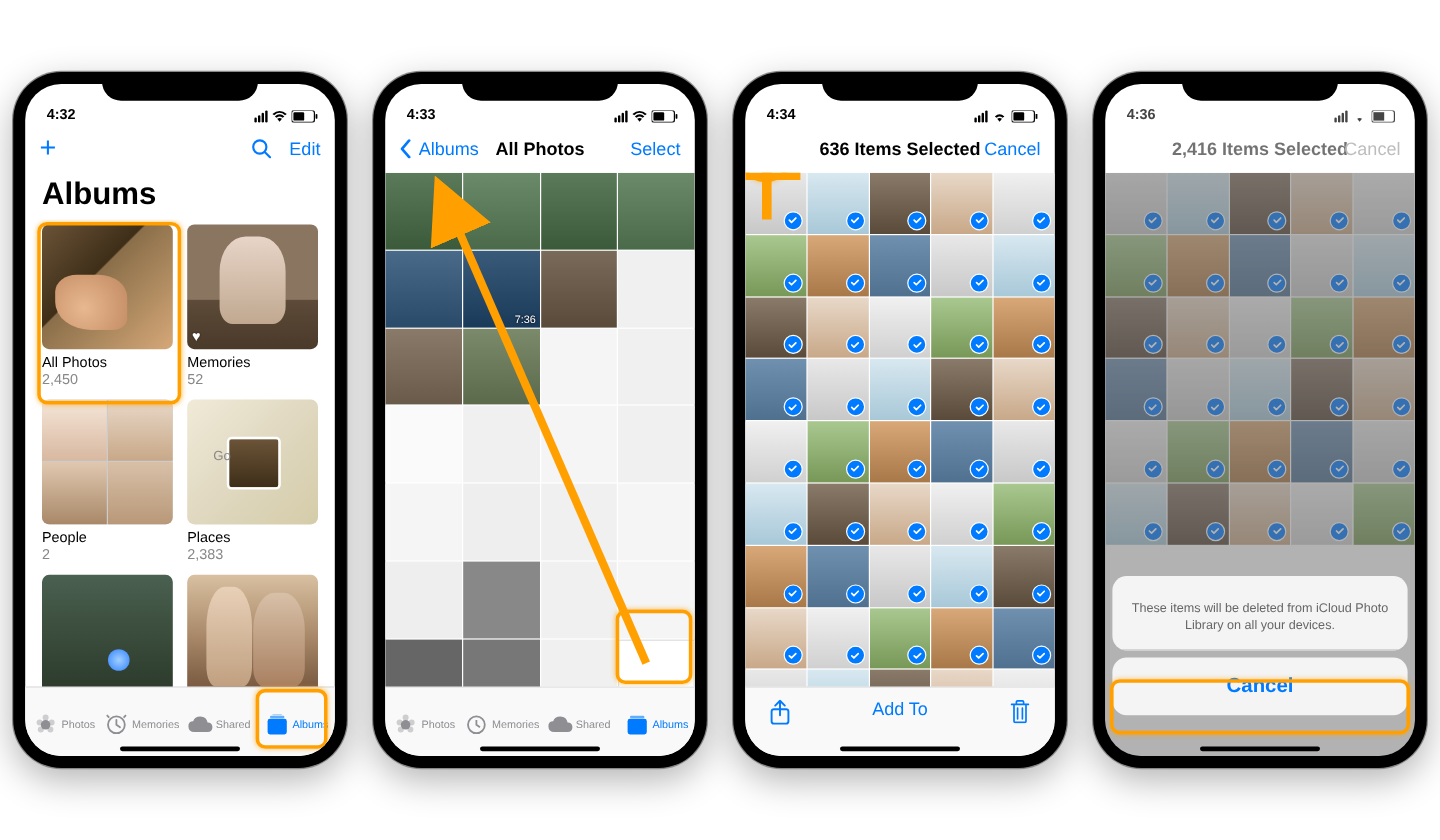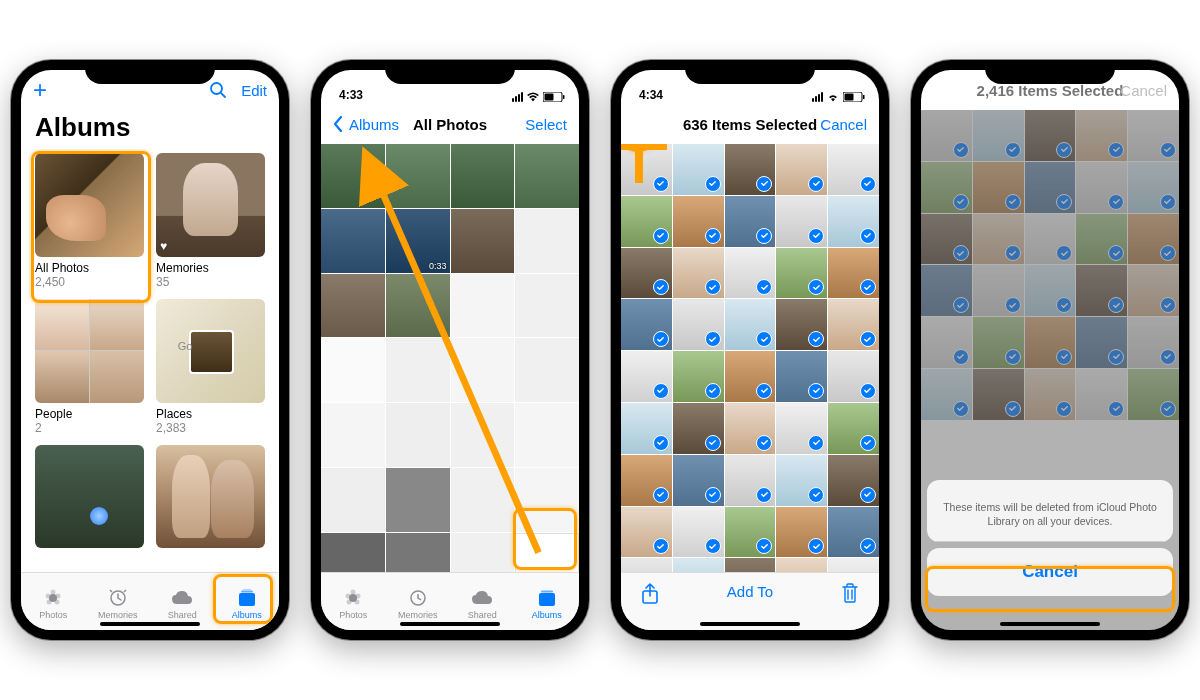--- a/index.html
+++ b/index.html
@@ -71,21 +71,21 @@
   .content { flex: 1; overflow: hidden; position: relative; }
   .tab-bar {
     height: 58px;
     border-top: 1px solid #ddd;
     display: flex;
     background: #f9f9f9;
   }
   .tab {
     flex: 1;
     display: flex;
-    flex-direction: column;
+    flex-direction: row;
     align-items: center;
     justify-content: center;
     font-size: 9px;
     color: #8e8e93;
     gap: 2px;
     padding-top: 4px;
   }
   .tab.active { color: #007aff; }
   .tab-icon { width: 22px; height: 20px; display:flex; align-items:center; justify-content:center; }
   .home-indicator {
@@ -170,20 +170,39 @@
   .signal-icon span { width:2px; background:#000; border-radius:1px; }
   .heart-fav { position:absolute; bottom:4px; left:4px; color:#fff; font-size:12px; filter: drop-shadow(0 0 1px rgba(0,0,0,0.5)); }
   .vid-dur { position:absolute; bottom:2px; right:3px; color:#fff; font-size:9px; text-shadow:0 0 2px #000;}
 </style>
 </head>
 <body>
 
 <div class="phone">
   <div class="notch"></div>
   <div class="screen">
+    <div class="status-bar">
+      <span>4:32</span>
+      <span class="status-right">
+        <span class="signal-icon">
+          <span style="height:4px"></span>
+            <span style="height:6px"></span>
+            <span style="height:8px"></span>
+            <span style="height:10px"></span>
+        </span>
+        <svg width="14" height="10" viewBox="0 0 14 10">
+            <path d="M7 9.5 L5 7 Q7 5.5 9 7 Z M3 5 Q7 1.5 11 5 L9.5 6.2 Q7 4 4.5 6.2 Z M1 3 Q7 -2 13 3 L11.5 4 Q7 0 2.5 4 Z" fill="#000"></path>
+          </svg>
+        <svg width="22" height="10" viewBox="0 0 22 10">
+            <rect x="0" y="0" width="19" height="10" rx="2" fill="none" stroke="#000" stroke-width="1"></rect>
+            <rect x="1.5" y="1.5" width="9" height="7" rx="1" fill="#000"></rect>
+            <rect x="20" y="3" width="1.5" height="4" rx="0.7" fill="#000"></rect>
+          </svg>
+      </span>
+    </div>
     <div class="nav-bar">
       <div class="nav-left">
         <span style="font-size:24px;font-weight:300">+</span>
       </div>
       <div class="nav-right">
         <svg width="18" height="18" viewBox="0 0 18 18">
             <circle cx="7.5" cy="7.5" r="5.5" fill="none" stroke="#007aff" stroke-width="1.8"></circle>
             <line x1="12" y1="12" x2="16" y2="16" stroke="#007aff" stroke-width="1.8" stroke-linecap="round"></line>
           </svg>
         <span>Edit</span>
@@ -198,21 +217,21 @@
           </div>
           <div class="album-name">All Photos</div>
           <div class="album-count">2,450</div>
         </div>
         <div class="album">
           <div class="album-thumb" style="background:linear-gradient(#8a7560 0%,#8a7560 60%,#5d4a38 61%,#4a3a2a 100%);">
             <div style="position:absolute;left:25%;top:10%;width:50%;height:70%;background:linear-gradient(#e8d5c8,#c0a890);border-radius:40% 40% 20% 20%"></div>
             <span class="heart-fav">♥</span>
           </div>
           <div class="album-name">Memories</div>
-          <div class="album-count">35</div>
+          <div class="album-count">52</div>
         </div>
         <div class="album">
           <div class="album-thumb" style="display:grid;grid-template-columns:1fr 1fr;gap:1px;border-radius:6px;">
             <div style="background:linear-gradient(#f5e6d8,#d8b8a0)"></div>
             <div style="background:linear-gradient(#e8d8c8,#c8a888)"></div>
             <div style="background:linear-gradient(#e0c8b0,#a88868)"></div>
             <div style="background:linear-gradient(#d8c0a8,#b89878)"></div>
           </div>
           <div class="album-name">People</div>
           <div class="album-count">2</div>
@@ -324,21 +343,21 @@
         </div>
     </div>
     <div class="content">
       <div class="photo-grid">
         <div class="pthumb" style="background:linear-gradient(#5a7a5a,#3a5a3a)"></div>
         <div class="pthumb" style="background:linear-gradient(#6a8a6a,#4a6a4a)"></div>
         <div class="pthumb" style="background:linear-gradient(#5a7a5a,#3a5a3a)"></div>
         <div class="pthumb" style="background:linear-gradient(#6a8a6a,#4a6a4a)"></div>
         <div class="pthumb" style="background:linear-gradient(#4a6a8a,#2a4a6a)"></div>
         <div class="pthumb" style="background:linear-gradient(#3a5a7a,#1a3a5a)">
-            <span class="vid-dur">0:33</span>
+            <span class="vid-dur">7:36</span>
           </div>
         <div class="pthumb" style="background:linear-gradient(#7a6a5a,#5a4a3a)"></div>
         <div class="pthumb" style="background:#f0f0f0"></div>
         <div class="pthumb" style="background:linear-gradient(#8a7a6a,#6a5a4a)"></div>
         <div class="pthumb" style="background:linear-gradient(#7a8a6a,#5a6a4a)"></div>
         <div class="pthumb" style="background:#f5f5f5"></div>
         <div class="pthumb" style="background:#f0f0f0"></div>
         <div class="pthumb" style="background:#fafafa"></div>
         <div class="pthumb" style="background:#f0f0f0"></div>
         <div class="pthumb" style="background:#f5f5f5"></div>
@@ -751,20 +770,38 @@
             <path d="M2 4 L16 4 M6 4 L6 2 Q6 1 7 1 L11 1 Q12 1 12 2 L12 4 M4 4 L4 18 Q4 19 5 19 L13 19 Q14 19 14 18 L14 4 M7 7 L7 16 M11 7 L11 16" stroke="#007aff" stroke-width="1.4" fill="none" stroke-linecap="round"></path>
           </svg></span>
     </div>
     <div class="home-indicator"></div>
   </div>
 </div>
 
 <div class="phone">
   <div class="notch"></div>
   <div class="screen">
+    <div class="status-bar" style="color:#444">
+      <span>4:36</span>
+      <span class="status-right">
+        <span class="signal-icon">
+            <span style="height:4px;background:#444"></span>
+            <span style="height:6px;background:#444"></span>
+            <span style="height:8px;background:#444"></span>
+            <span style="height:10px;background:#444"></span>
+          </span>
+        <svg width="14" height="10">
+            <path d="M7 9.5 L5 7 Q7 5.5 9 7 Z" fill="#444"></path>
+          </svg>
+        <svg width="22" height="10">
+            <rect x="0" y="0" width="19" height="10" rx="2" fill="none" stroke="#444"></rect>
+            <rect x="1.5" y="1.5" width="9" height="7" fill="#444"></rect>
+          </svg>
+      </span>
+    </div>
     <div class="nav-bar" style="opacity:0.55">
       <div class="nav-left"></div>
       <div class="nav-center">2,416 Items Selected</div>
       <div class="nav-right">
           <span style="color:#888">Cancel</span>
         </div>
     </div>
     <div class="content">
       <div class="photo-grid c5" id="grid4" style="opacity:0.7">
           <div class="pthumb" style="background: linear-gradient(rgb(232, 232, 232), rgb(200, 200, 200));">

